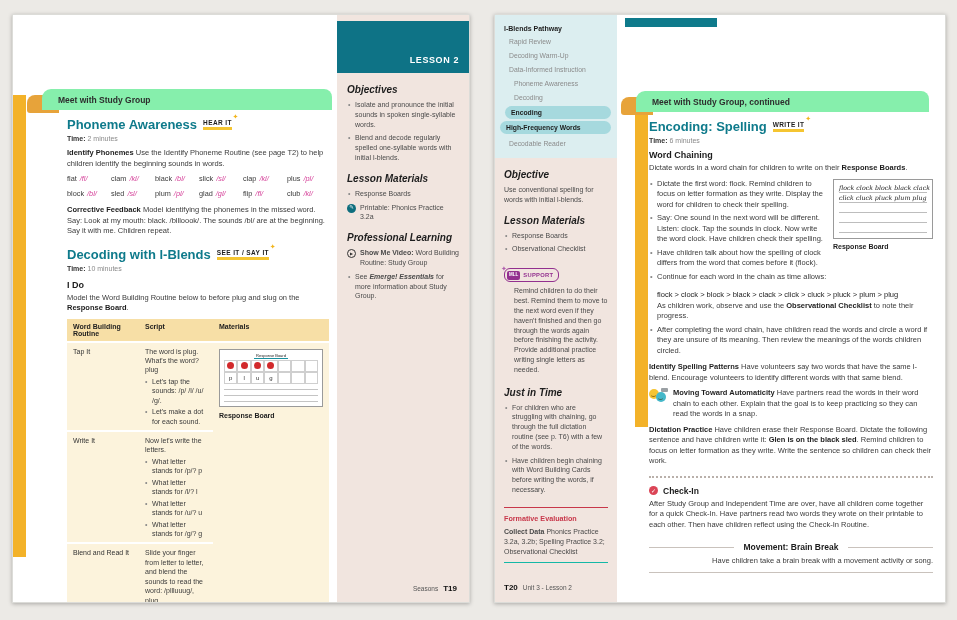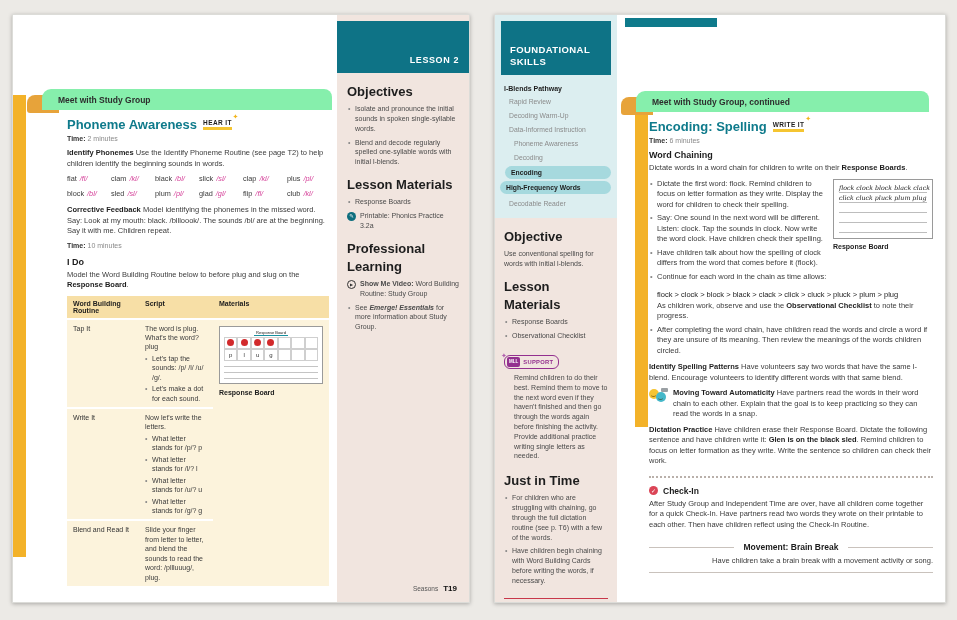--- a/index.html
+++ b/index.html
@@ -38,21 +38,21 @@
   .partners .f1::after,.partners .f2::after{content:"";position:absolute;left:2px;top:5px;width:5px;height:2px;
     border-bottom:1px solid rgba(60,40,0,.55);border-radius:0 0 4px 4px;}
   .iconrow{display:flex;gap:5px;align-items:flex-start;}
 
   
   .lp-sidebar{position:absolute;top:0;right:0;width:132px;height:100%;background:#F1E5DF;}
   .lesson-box{margin:6px 0 0;background:#0E7386;height:52px;color:#fff;display:flex;
     align-items:flex-end;justify-content:flex-end;padding:0 10px 8px;box-sizing:border-box;
     font-weight:bold;font-size:9px;letter-spacing:.6px;}
   .sb-pad{padding:10px 10px 0;font-size:7px;line-height:1.4;color:#4a4a4a;}
-  .sb-h{font-weight:bold;color:#1d1d1d;font-size:13px;margin:9px 0 3px;}
+  .sb-h{font-weight:bold;color:#1d1d1d;font-size:10px;margin:9px 0 3px;font-style:italic;}
   .sb-h:first-child{margin-top:0;}
   .sb-bl{position:relative;padding-left:8px;margin-bottom:4px;}
   .sb-bl::before{content:"•";position:absolute;left:1px;color:#888;}
   .sb-ico{display:flex;gap:4px;margin-bottom:4px;}
   .circ-pencil{flex:0 0 9px;width:9px;height:9px;border-radius:50%;background:#0E6E7E;color:#fff;
     font-size:5.5px;display:flex;align-items:center;justify-content:center;margin-top:1px;}
   .circ-play{flex:0 0 9px;width:9px;height:9px;border-radius:50%;border:1px solid #333;box-sizing:border-box;
     color:#333;font-size:4px;display:flex;align-items:center;justify-content:center;margin-top:1px;}
   .lp-foot{position:absolute;right:12px;bottom:9px;font-size:6.5px;color:#555;}
   .lp-foot b{color:#111;font-size:8px;margin-left:5px;}
@@ -158,20 +158,27 @@
         <span class="wg"><span>plum</span> <span class="p">/pl/</span></span>
         <span class="wg"><span>glad</span> <span class="p">/gl/</span></span>
         <span class="wg"><span>flip</span> <span class="p">/fl/</span></span>
         <span class="wg"><span>club</span> <span class="p">/kl/</span></span>
       </div>
       <p class="body">
         <span class="lead">Corrective Feedback</span>
         <span>Model identifying the phonemes in the missed word. Say: Look at my mouth: black. /bllloook/. The sounds /bl/ are at the beginning. Say it with me. Children repeat.</span>
       </p>
 
+      <h2 class="teal" style="margin-top:10px;">
+        <span>Decoding with l-Blends</span>
+        <span class="tag">
+          <span>SEE IT / SAY IT</span>
+          <span class="sparkle">✦</span>
+        </span>
+      </h2>
       <div class="time">
         <b>Time:</b>
         <span>10 minutes</span>
       </div>
 
       <h3 class="blk">I Do</h3>
       <p class="body">
         <span>Model the Word Building Routine below to before plug and slug on the </span><span class="lead">Response Board</span><span>.</span>
       </p>
 
@@ -280,21 +287,20 @@
     </div>
     <div class="lp-foot">
       <span>Seasons</span><b>T19</b>
     </div>
   </div>
 </div>
 
 <div class="page" id="page-r">
   <div class="rp-sidebar">
     <div class="rp-nav">
-      <div class="brand-box">FOUNDATIONAL SKILLS</div>
       <div class="path-title">l-Blends Pathway</div>
       <div class="nav-item">Rapid Review</div>
       <div class="nav-item">Decoding Warm-Up</div>
       <div class="nav-item">Data-Informed Instruction</div>
       <div class="nav-item l2">Phoneme Awareness</div>
       <div class="nav-item l2">Decoding</div>
       <div class="nav-pill">Encoding</div>
       <div class="nav-pill wide">High-Frequency Words</div>
       <div class="nav-item">Decodable Reader</div>
     </div>

